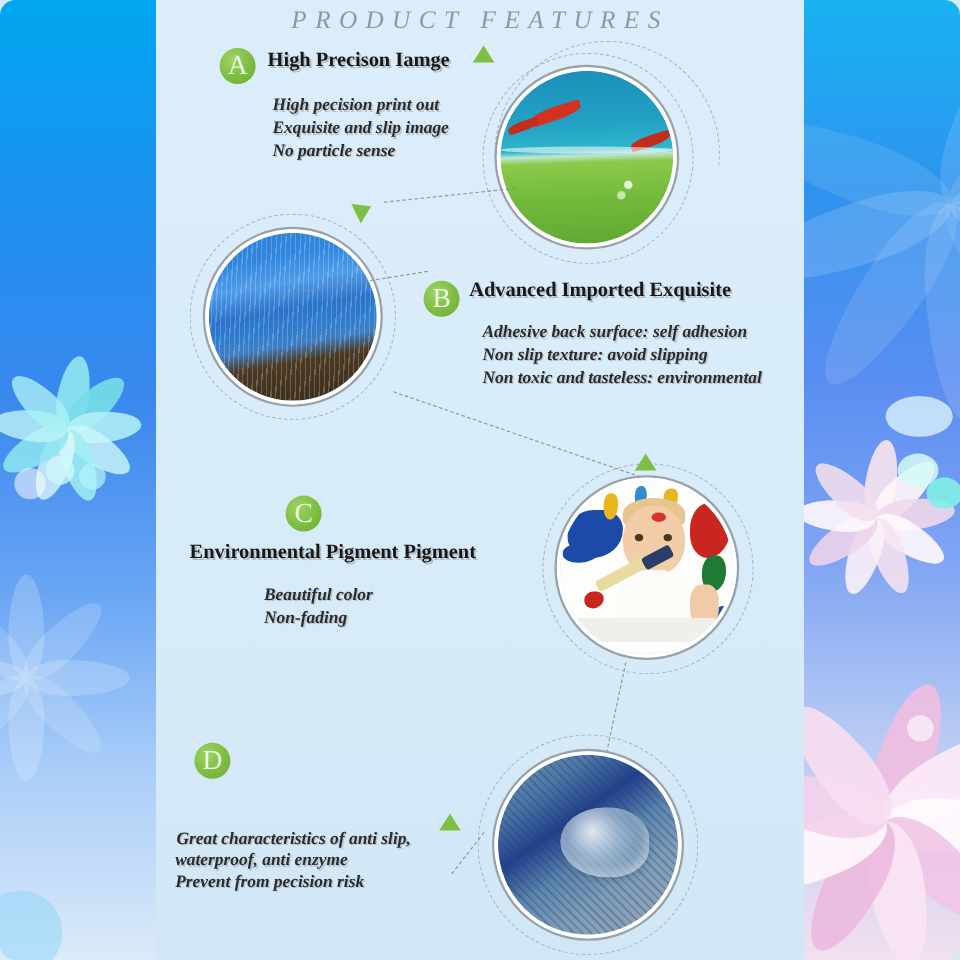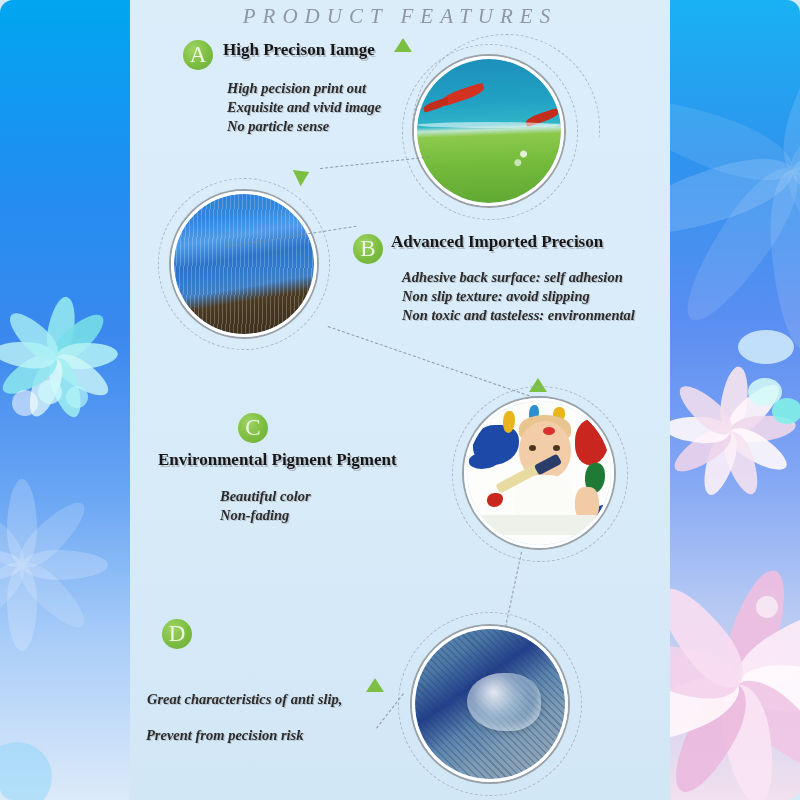--- a/index.html
+++ b/index.html
@@ -188,37 +188,37 @@
         </div>
       </div>
     </div>
     <div class="arrow" style="left:264px;top:38px;"></div>
 
     <div class="ring-dash" style="left:282px;top:34px;width:186px;height:186px;clip-path:polygon(0 0,100% 0,100% 55%,0 55%);"></div>
 
     <div class="badge" style="left:53px;top:40px;">A</div>
     <div class="head" style="left:93px;top:40px;">High Precison Iamge</div>
     <div class="body" style="left:97px;top:79px;">High pecision print out</div>
-    <div class="body" style="left:97px;top:98px;">Exquisite and vivid image</div>
+    <div class="body" style="left:97px;top:98px;">Exquisite and slip image</div>
     <div class="body" style="left:97px;top:117px;">No particle sense</div>
 
     <div class="conn" style="left:190px;top:168px;width:110px;transform:rotate(-6deg);"></div>
     <div class="arrow" style="left:164px;top:168px;transform:rotate(64deg);"></div>
 
     <div class="photo-wrap" style="left:28px;top:178px;width:172px;height:172px;">
       <div class="ring-dash" style="left:0;top:0;width:170px;height:170px;"></div>
       <div class="ring-solid" style="left:13px;top:13px;width:140px;height:140px;">
         <div class="photo">
           <div class="img-fabric"></div>
         </div>
       </div>
     </div>
 
     <div class="badge" style="left:223px;top:234px;">B</div>
-    <div class="head" style="left:261px;top:232px;">Advanced Imported Precison</div>
+    <div class="head" style="left:261px;top:232px;">Advanced Imported Exquisite</div>
     <div class="body" style="left:272px;top:268px;">Adhesive back surface: self adhesion</div>
     <div class="body" style="left:272px;top:287px;">Non slip texture: avoid slipping</div>
     <div class="body" style="left:272px;top:306px;">Non toxic and tasteless: environmental</div>
 
     <div class="conn" style="left:98px;top:246px;width:130px;transform:rotate(-9deg);"></div>
 
     <div class="conn" style="left:198px;top:326px;width:228px;transform:rotate(19deg);"></div>
     <div class="arrow" style="left:399px;top:378px;"></div>
 
     <div class="photo-wrap" style="left:322px;top:386px;width:176px;height:176px;">
@@ -263,16 +263,17 @@
           <div class="img-drop"></div>
           <div class="drop" style="left:52px;top:44px;width:74px;height:58px;"></div>
         </div>
       </div>
     </div>
     <div class="arrow" style="left:236px;top:678px;"></div>
     <div class="conn" style="left:246px;top:728px;width:44px;transform:rotate(-52deg);"></div>
 
     <div class="badge" style="left:32px;top:619px;">D</div>
     <div class="body" style="left:17px;top:690px;">Great characteristics of anti slip,</div>
+    <div class="body" style="left:16px;top:708px;">waterproof, anti enzyme</div>
     <div class="body" style="left:16px;top:726px;">Prevent from pecision risk</div>
 
   </div>
 </div>
 
 </body></html>

